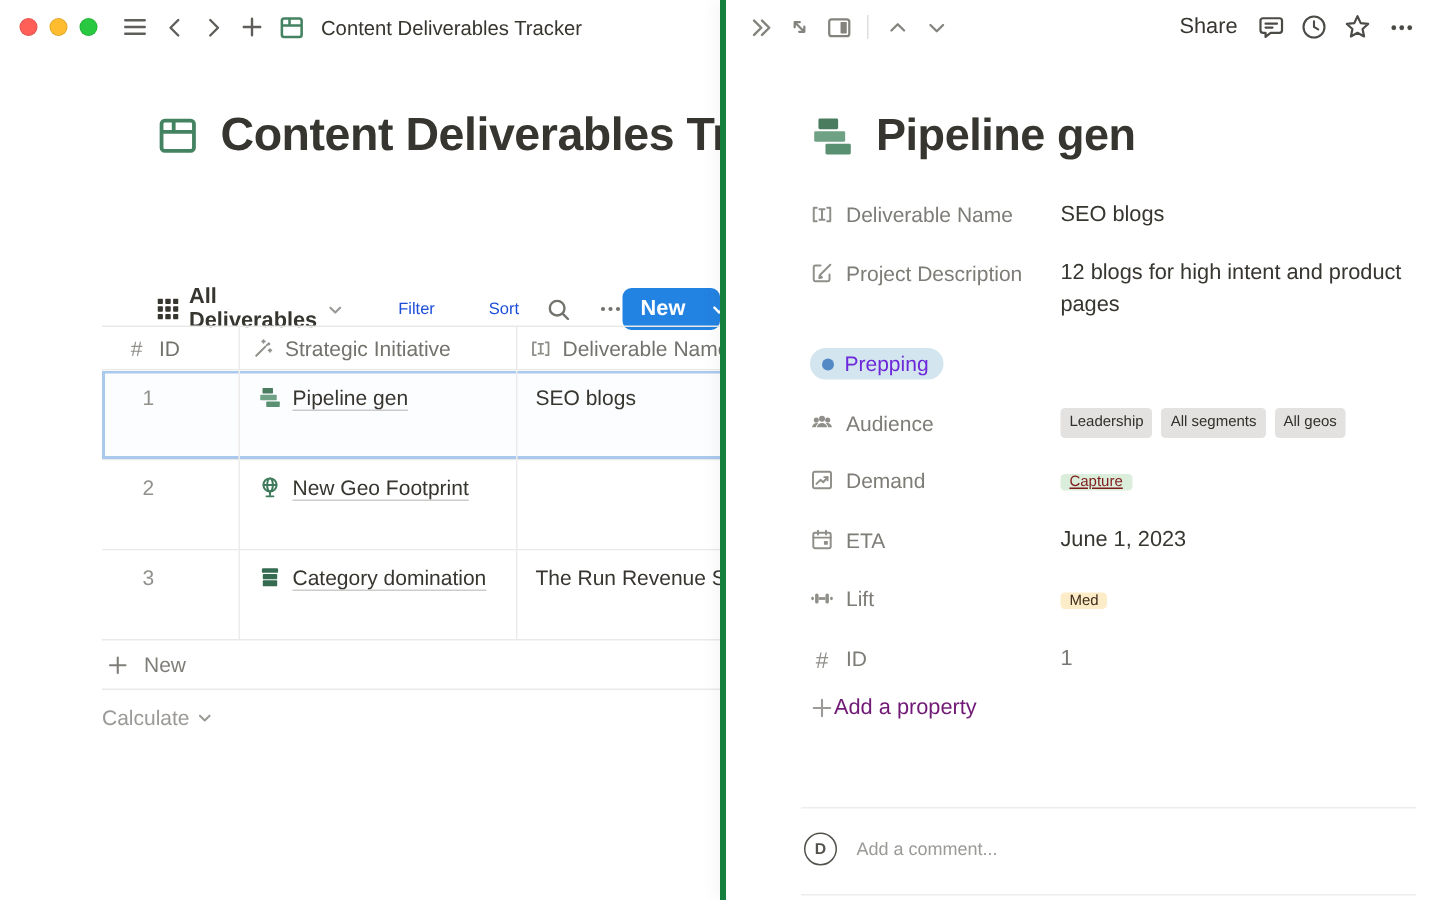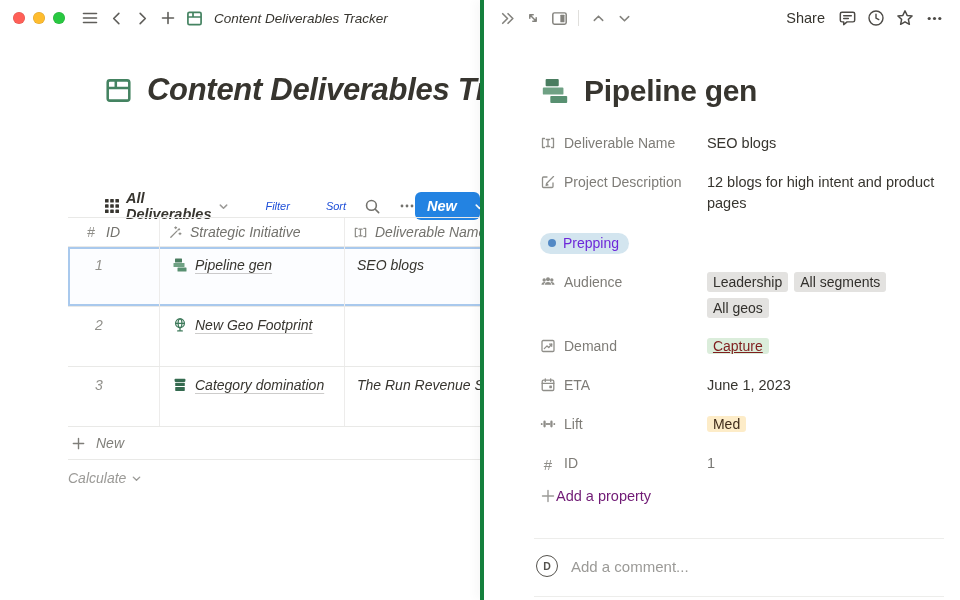--- a/index.html
+++ b/index.html
@@ -6,21 +6,21 @@
   html,body { width:960px; height:600px; }
   body {
     font-family: "Liberation Sans", sans-serif;
     color: var(--text, #37352f);
     background:#fff;
     overflow:hidden;
   }
   .stage { position:relative; width:960px; height:600px; background:#fff; overflow:hidden; }
 
   
-  .main-pane { position:absolute; top:0; left:0; width:480px; height:532px; background:#fff; overflow:hidden;font-style:italic; }
+  .main-pane { position:absolute; top:0; left:0; width:480px; height:532px; background:#fff; overflow:hidden; }
 
   .titlebar { position:absolute; top:0; left:0; width:480px; height:36px; display:flex; align-items:center; }
   .lights { display:flex; gap:8px; padding-left:13px; }
   .light { width:12px; height:12px; border-radius:50%; box-shadow: inset 0 0 0 0.5px rgba(0,0,0,0.15); }
   .win-icons { display:flex; align-items:center; margin-left:12px; color:#5f5e5a; }
   .ibtn { width:26px; height:26px; display:flex; align-items:center; justify-content:center; border-radius:4px; }
   .tb-title { margin-left:7px; font-size:13.5px; color:#37352f; white-space:nowrap; }
 
   .page-title-row { position:absolute; top:72px; left:105px; width:600px; display:flex; align-items:center; gap:15px; white-space:nowrap; }
   .page-title { font-size:31px; font-weight:700; letter-spacing:-0.3px; }
@@ -66,33 +66,33 @@
 
   .props { margin-top:16px; }
   .prop { display:flex; padding:9px 0; }
   .prop-label { width:169px; display:flex; align-items:flex-start; gap:8px; color:#7e7c77; font-size:14px; line-height:20px; }
   .prop-label svg, .prop-label .hash { flex:0 0 auto; margin-top:2px; }
   .prop-value { width:240px; font-size:14.5px; line-height:21px; color:#37352f; }
   .prop-value.dim { color:#787774; }
   .hash { font-size:14px; color:#8f8e89; width:16px; text-align:center; }
 
   .tags { display:flex; flex-wrap:wrap; gap:6px; }
-  .tag { height:20px; line-height:20px; padding:0 6px; border-radius:3px; font-size:14px; white-space:nowrap; }
+  .tag { height:20px; line-height:20px; padding:0 6px; border-radius:3px; font-size:10px; white-space:nowrap; }
   .tag.gray { background:var(--tag_gray_bg,#e3e2e0); color:#32302c; }
   .tag.green { background:var(--tag_green_bg,#dbeddb); color:#7f1d1d;text-decoration:underline; }
   .tag.yellow { background:var(--tag_yellow_bg,#fdecc8); color:#402c1b; }
   .status-pill { display:inline-flex; align-items:center; gap:7px; height:21px; padding:0 10px 0 8px; border-radius:11px; background:var(--status_blue_bg,#d3e5ef); font-size:14px; color:#6d28d9; }
   .status-pill .dot { width:8px; height:8px; border-radius:50%; background:var(--status_dot,#5389c5); }
 
   .add-prop { margin-top:4px; display:flex; align-items:flex-start; height:32px; color:#701a75; font-size:14.5px; }
 
   .comment-sec { position:absolute; left:50px; right:16px; top:538px; border-top:1px solid #ededeb; }
   .comment-row { display:flex; align-items:center; gap:13px; margin-top:16px; padding-left:2px; }
   .avatar { width:22px; height:22px; border-radius:50%; border:1.2px solid #54524d; color:#54524d; font-size:10.5px; font-weight:600; display:flex; align-items:center; justify-content:center; }
-  .comment-ph { font-size:15px; color:#9b9a97; }
+  .comment-ph { font-size:12px; color:#9b9a97; }
   .bottom-line { position:absolute; left:50px; right:16px; top:596px; border-top:1px solid #ededeb; }
 
   svg { display:block; }
 </style>
 </head>
 <body>
 
 <div class="stage">
 
   <section class="main-pane">

